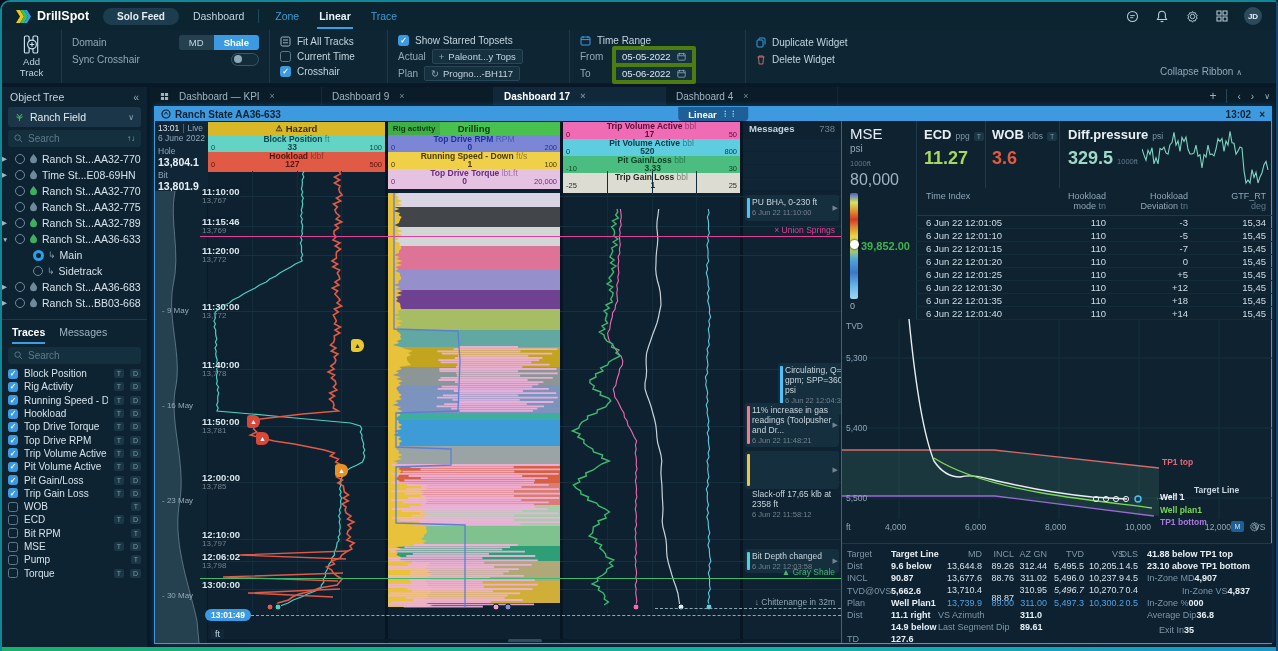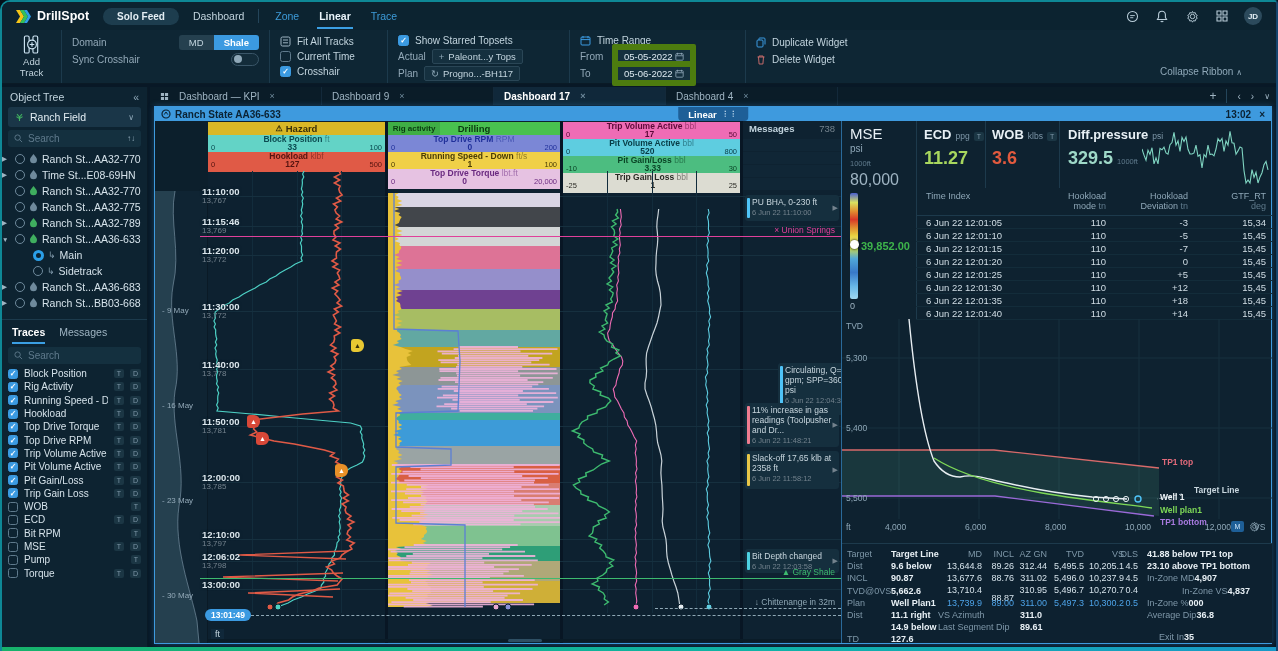--- a/index.html
+++ b/index.html
@@ -35,21 +35,21 @@
   .rib-label { color:#93a9b8; }
   .addtrack { width:60px; align-items:center; text-align:center; color:#c2d4de; font-size:9.5px; justify-content:center; gap:2px; }
   .seg { display:flex; border-radius:3px; overflow:hidden; font-size:9.5px; }
   .seg > div { padding:2px 10px; background:#25404f; color:#c2d4de; }
   .seg > div.on { background:#3b9ae1; color:#fff; font-weight:bold; }
   .toggle { width:28px; height:13px; border:1px solid #3a5668; border-radius:7px; background:#132c3a; position:relative; }
   .toggle .knob { position:absolute; left:2px; top:1.5px; width:8px; height:8px; border-radius:50%; background:#8fa8b8; }
   .cb { width:11px; height:11px; border-radius:2.5px; border:1px solid #5f7a8c; display:inline-flex; align-items:center; justify-content:center; }
   .cb.on { background:#3b9ae1; border-color:#3b9ae1; color:#fff; font-size:8px; font-weight:bold; }
   .chip { background:#15303f; border:1px solid #2a4656; border-radius:2px; padding:1px 6px; font-size:9.5px; color:#c2d4de; display:flex; gap:4px; align-items:center;}
-  .datebox { background:#15303f; border:6px solid #4d7c0f; border-radius:2px; padding:1px 6px; font-size:9.5px; color:#dce8ef; width:84px; display:flex; justify-content:space-between; align-items:center;}
+  .datebox { background:#15303f; border:4px solid #4d7c0f; border-radius:2px; padding:1px 6px; font-size:9.5px; color:#dce8ef; width:84px; display:flex; justify-content:space-between; align-items:center;}
   .collapse { position:absolute; right:34px; top:64px; font-size:10px; color:#8fa8b8; }
 
   
   .sidebar { position:absolute; left:0; top:85px; width:146px; height:566px; background:#0d2331; border-right:1px solid #0a1a26; font-size:10.5px; }
   .sb-head { display:flex; justify-content:space-between; align-items:center; padding:4px 8px 2px; color:#c2d4de; }
   .field-chip { margin:2px 6px; height:20px; background:#1a3648; border-radius:3px; display:flex; align-items:center; gap:6px; padding:0 7px; color:#e3edf3; }
   .searchbox { margin:3px 6px; height:17px; background:#14303f; border-radius:3px; display:flex; align-items:center; gap:5px; padding:0 6px; color:#5f7a8c; font-size:10px; }
   .searchbox .ph { flex:1; }
   .tree { margin-top:4px; }
   .trow { display:flex; align-items:center; height:16px; padding-left:0; gap:4px; color:#d5e2ea; white-space:nowrap; }
@@ -574,20 +574,36 @@
       <div class="right">
         <span>13:02</span>
         <span>×</span>
       </div>
     </div>
 
     <div class="wcontent">
 
       <div class="chart-area">
 
+        <div class="infobox">
+          <div style="display:flex;gap:3px;align-items:center;">
+            <span style="color:#dbe6ec;">13:01</span>
+            <span style="color:#5f7a8c;">|</span>
+              <span>Live</span>
+            <span style="width:4px;height:4px;border-radius:50%;background:#35c05a;display:inline-block;"></span>
+          </div>
+          <div style="display:flex;justify-content:space-between;">
+              <span>6 June</span>
+              <span>2022</span>
+            </div>
+          <div style="margin-top:3px;">Hole</div>
+          <div class="big">13,804.1</div>
+          <div style="margin-top:2px;">Bit</div>
+          <div class="big">13,801.9</div>
+        </div>
 
         <div class="minimap">
           <svg width="53" height="452" viewBox="0 0 53 452">
             <path d="M0 0 L20 0 C14 30 26 60 18 95 C12 130 28 165 20 200 C15 235 32 275 24 315 C18 355 36 400 42 430 L44 452 L0 452 Z" fill="#2e4a5a" opacity="0.75"></path>
             <path d="M20 0 C14 30 26 60 18 95 C12 130 28 165 20 200 C15 235 32 275 24 315 C18 355 36 400 42 430 L44 452" fill="none" stroke="#7e97a8" stroke-width="0.8" opacity="0.8"></path>
           </svg>
           <div id="mmdates">
               <div class="mm-date" style="top: 115px;">- 9 May</div>
               <div class="mm-date" style="top: 210px;">- 16 May</div>
               <div class="mm-date" style="top: 305px;">- 23 May</div>
@@ -800,21 +816,21 @@
               <span class="arr">▶</span>
             </div>
             <div class="msgcard" style="top: 282px; height: 44px;">
               <span class="bar" style="background: rgb(239, 123, 143);"></span>
               <div style="overflow: hidden; max-height: 32px;">11% increase in gas readings (Toolpusher and Dr...</div>
               <div class="dt">6 Jun 22  11:48:21</div>
               <span class="arr">▶</span>
             </div>
             <div class="msgcard" style="top: 330px; height: 38px;">
               <span class="bar" style="background: rgb(232, 197, 71);"></span>
-              <div style="overflow: hidden; max-height: 26px;">Slack-off 17,65 klb at 2358 ft</div>
+              <div style="overflow: hidden; max-height: 26px; margin-top: 36px;">Slack-off 17,65 klb at 2358 ft</div>
               <div class="dt">6 Jun 22  11:58:12</div>
               <span class="arr">▶</span>
             </div>
             <div class="msgcard" style="top: 428px; height: 24px;">
               <span class="bar" style="background: rgb(77, 208, 225);"></span>
               <div style="overflow: hidden; max-height: 12px;">Bit Depth changed</div>
               <div class="dt">6 Jun 22  12:03:58</div>
               <span class="arr">▶</span>
             </div>
           </div>
@@ -1008,38 +1024,38 @@
             <div class="svt-cell" style="top: 17px; left: 250px; width: 46px;">4.5</div>
             <div class="svt-cell" style="top: 29.2px; left: 94px; width: 46px;">13,677.6</div>
             <div class="svt-cell" style="top: 29.2px; left: 126px; width: 46px;">88.76</div>
             <div class="svt-cell" style="top: 29.2px; left: 159px; width: 46px;">311.02</div>
             <div class="svt-cell" style="top: 29.2px; left: 196px; width: 46px;">5,496.0</div>
             <div class="svt-cell" style="top: 29.2px; left: 236px; width: 46px;">10,237.9</div>
             <div class="svt-cell" style="top: 29.2px; left: 250px; width: 46px;">4.5</div>
             <div class="svt-cell" style="top: 41.4px; left: 94px; width: 46px;">13,710.4</div>
             <div class="svt-cell" style="top: 49px; left: 126px; width: 46px;">88.87</div>
             <div class="svt-cell" style="top: 41.4px; left: 159px; width: 46px;">310.95</div>
-            <div class="svt-cell" style="top: 41.4px; left: 196px; width: 46px;">5,496.7</div>
+            <div class="svt-cell" style="top: 41.4px; left: 196px; width: 46px; font-style: italic;">5,496.7</div>
             <div class="svt-cell" style="top: 41.4px; left: 236px; width: 46px;">10,270.7</div>
             <div class="svt-cell" style="top: 41.4px; left: 250px; width: 46px;">0.4</div>
             <div class="svt-cell hlrow" style="top: 53.6px; left: 94px; width: 46px;">13,739.9</div>
             <div class="svt-cell hlrow" style="top: 53.6px; left: 126px; width: 46px;">89.00</div>
             <div class="svt-cell hlrow" style="top: 53.6px; left: 159px; width: 46px;">311.00</div>
             <div class="svt-cell hlrow" style="top: 53.6px; left: 196px; width: 46px;">5,497.3</div>
             <div class="svt-cell hlrow" style="top: 53.6px; left: 236px; width: 46px;">10,300.2</div>
             <div class="svt-cell hlrow" style="top: 53.6px; left: 250px; width: 46px;">0.5</div>
             <div class="sv-row" style="left: 96px; top: 65.8px;"><span class="sv-lab" style="display:inline-block;width:82px;">VS Azimuth</span><span class="sv-val">311.0</span></div>
             <div class="sv-row" style="left: 96px; top: 78px;"><span class="sv-lab" style="display:inline-block;width:82px;">Last Segment Dip</span><span class="sv-val">89.61</span></div>
             <div class="sv-row" style="left: 305px; top: 5px;"><span class="sv-lab" style="display:inline-block;min-width:0;"></span><span class="sv-val">41.88 below</span> <span class="sv-val">TP1 top</span></div>
             <div class="sv-row" style="left: 305px; top: 17.2px;"><span class="sv-lab" style="display:inline-block;min-width:0;"></span><span class="sv-val">23.10 above</span> <span class="sv-val">TP1 bottom</span></div>
             <div class="sv-row" style="left: 305px; top: 29.4px;"><span class="sv-lab" style="display:inline-block;min-width:0;">In-Zone MD </span><span class="sv-val">4,907</span> <span class="sv-val"></span></div>
             <div class="sv-row" style="left: 305px; top: 41.6px;"><span class="sv-lab" style="display:inline-block;min-width:0;padding-left:35px;">In-Zone VS </span><span class="sv-val">4,837</span> <span class="sv-val"></span></div>
             <div class="sv-row" style="left: 305px; top: 53.8px;"><span class="sv-lab" style="display:inline-block;min-width:0;">In-Zone % </span><span class="sv-val">000</span> <span class="sv-val"></span></div>
             <div class="sv-row" style="left: 305px; top: 66px;"><span class="sv-lab" style="display:inline-block;min-width:0;">Average Dip </span><span class="sv-val">36.8</span> <span class="sv-val"></span></div>
-            <div class="sv-row" style="left: 305px; top: 88px; padding-left: 12px;"><span class="sv-lab" style="display:inline-block;min-width:0;">Exit In </span><span class="sv-val">35</span> <span class="sv-val"></span></div>
+            <div class="sv-row" style="left: 305px; top: 81px; padding-left: 12px;"><span class="sv-lab" style="display:inline-block;min-width:0;">Exit In </span><span class="sv-val">35</span> <span class="sv-val"></span></div>
           </div>
       <div class="abs" style="left: 82px; top: 6px;">
             <div style="display: flex; align-items: baseline; gap: 4px;">
               <span class="kpi-label">ECD</span>
               <span class="kpi-unit">ppg</span>
               <span class="tbadge">T</span>
             </div>
             <div style="display: flex; align-items: baseline; gap: 4px; margin-top: 6px;">
               <span class="kpi-value" style="color: rgb(168, 215, 94);">11.27</span>
             </div>

